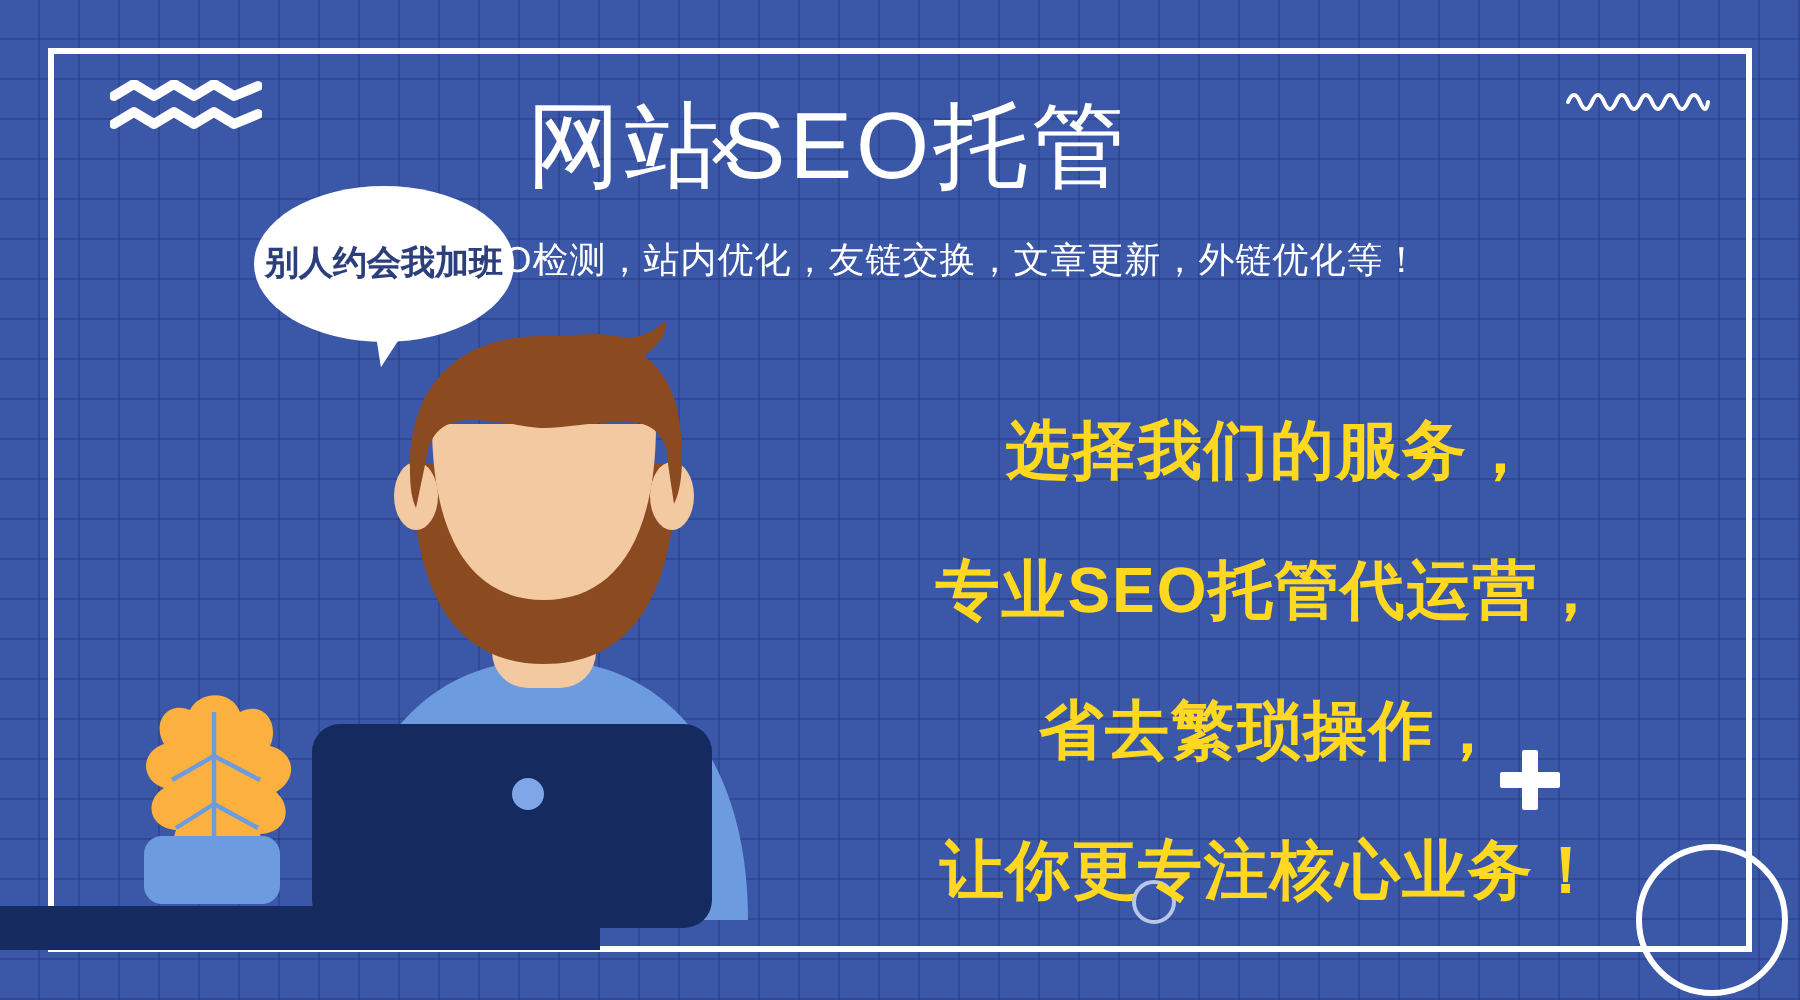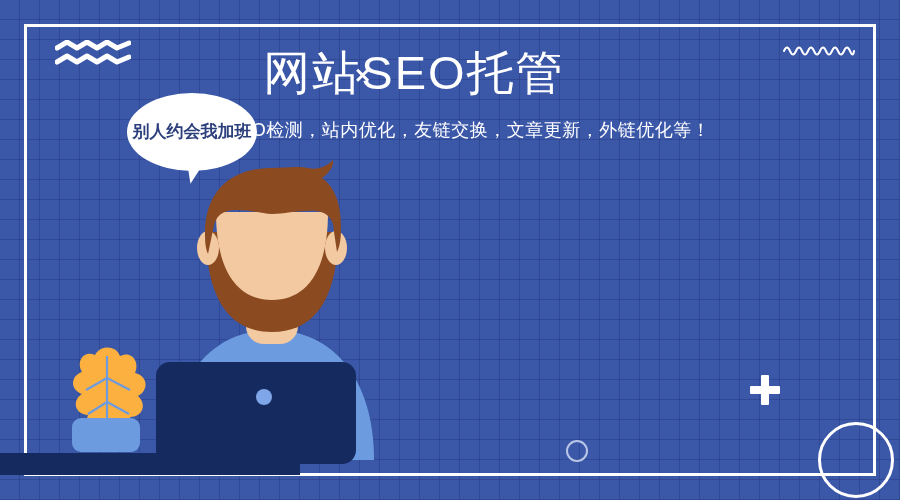--- a/index.html
+++ b/index.html
@@ -211,20 +211,26 @@
 
   <svg class="wave-right" viewBox="0 0 72 16">
     <path d="M1 9 Q4 2 7 9 T13 9 T19 9 T25 9 T31 9 T37 9 T43 9 T49 9 T55 9 T61 9 T67 9 T71 9" fill="none" stroke="#ffffff" stroke-width="2" stroke-linecap="round"></path>
   </svg>
 
   <div class="x-mark">×</div>
 
   <div class="title">网站SEO托管</div>
   <div class="subtitle">含：SEO检测，站内优化，友链交换，文章更新，外链优化等！</div>
 
+  <div class="copy">
+    <div>选择我们的服务，</div>
+    <div>专业SEO托管代运营，</div>
+    <div>省去繁琐操作，</div>
+    <div>让你更专注核心业务！</div>
+  </div>
 
   <div class="plus-mark"></div>
 
   <div class="small-circle"></div>
 
   <div class="bubble-tail"></div>
   <div class="bubble">
     <div class="bubble-text">
       <span>别人约会</span>
       <span>我加班</span>

